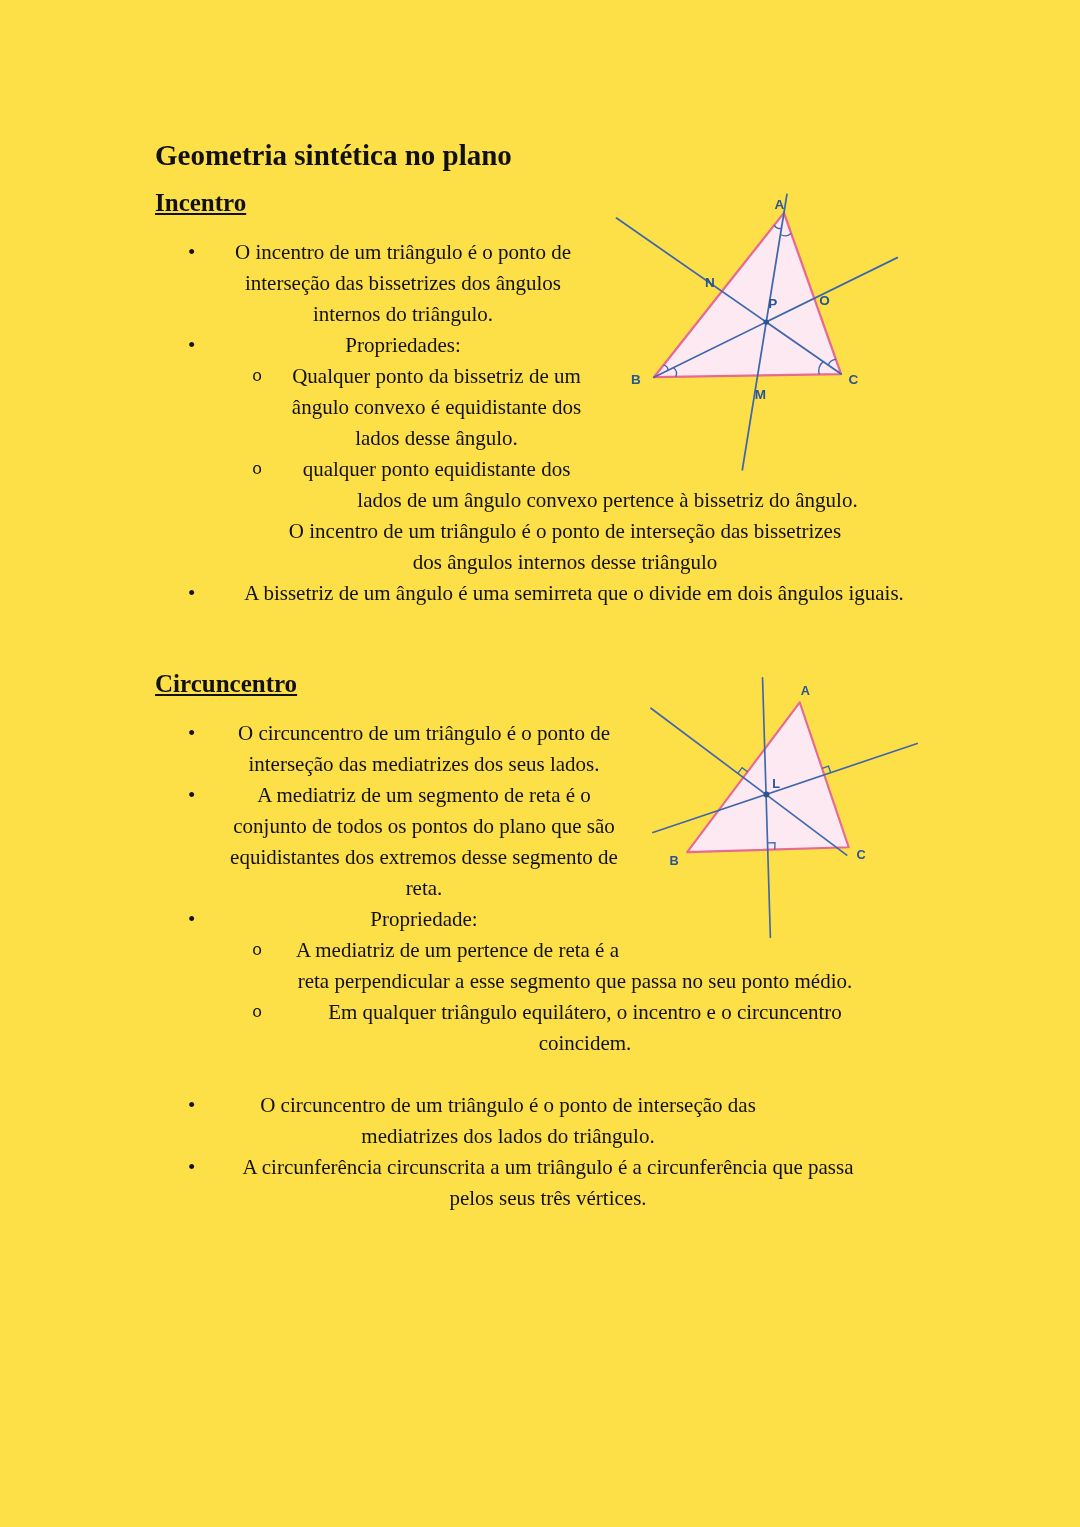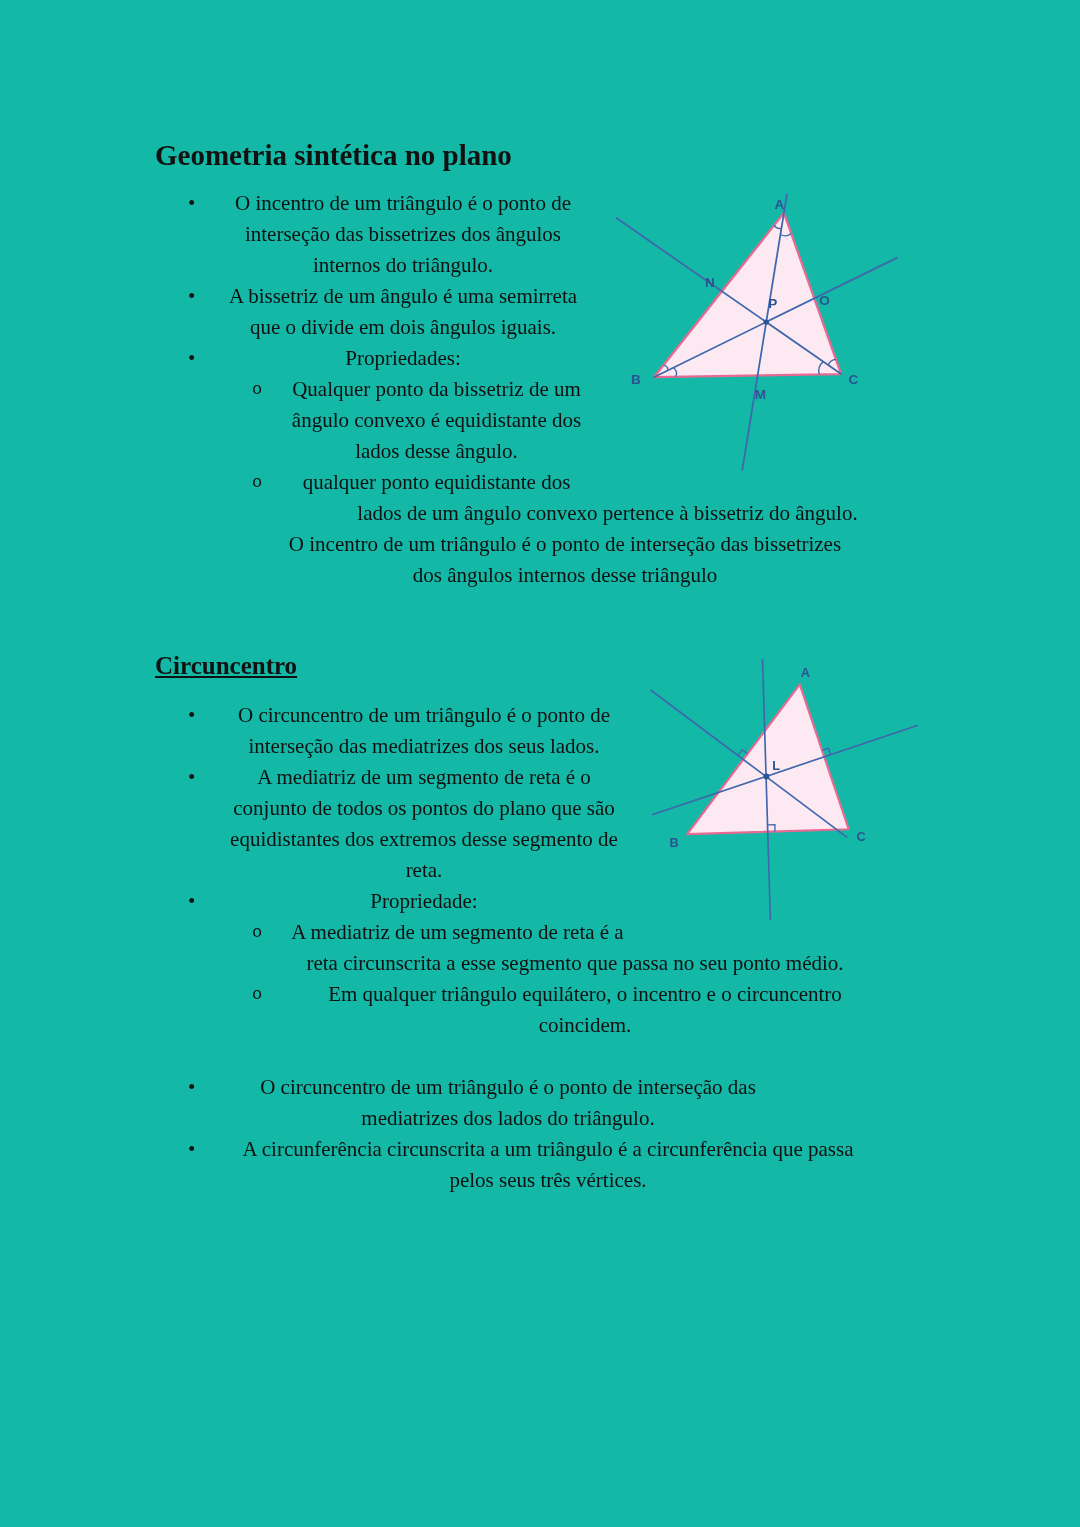--- a/index.html
+++ b/index.html
@@ -2,21 +2,21 @@
 <html><head>
 <meta charset="utf-8">
 <style>
   * { margin:0; padding:0; box-sizing:border-box; }
   html,body { background:#ffffff; }
   body {
     width:1080px; height:1527px;
     font-family:"Liberation Serif", serif;
     color:#111111;
   }
-  .page { width:1080px; height:1527px; padding:138px 150px 0 155px; overflow:hidden; background:#14b8a6; }
+  .page { width:1080px; height:1527px; padding:138px 150px 0 155px; overflow:hidden; background:#fde047; }
   .title { font-size:29px; line-height:34px; font-weight:bold; margin-bottom:16px; }
   .heading { font-size:25px; line-height:29px; font-weight:bold; margin-bottom:20px; }
   .heading span { text-decoration:underline; }
   .sec2 { margin-top:60px; }
   ul.main { list-style:none; }
   li.mi {
     position:relative; font-size:21px; line-height:31px; padding-left:63px;text-align:center;
   }
   li.mi::before { content:"\2022"; position:absolute; left:33px; top:0; font-size:21px; }
   ul.sub { list-style:none; }
@@ -63,34 +63,35 @@
       <circle class="dot" cx="156" cy="125" r="2.6"></circle>
       <text class="lbl" x="164" y="16">A</text>
       <text class="lbl" x="97" y="91">N</text>
       <text class="lbl" x="158" y="111">P</text>
       <text class="lbl" x="207" y="109">O</text>
       <text class="lbl" x="26" y="185">B</text>
       <text class="lbl" x="145" y="199">M</text>
       <text class="lbl" x="235" y="185">C</text>
     </svg>
 
+    <h2 class="heading"><span>Incentro</span></h2>
 
     <ul class="main">
       <li class="mi">O incentro de um triângulo é o ponto de interseção das bissetrizes dos ângulos internos do triângulo.</li>
-      <li class="mi">A bissetriz de um ângulo é uma semirreta que o divide em dois ângulos iguais.</li>
       <li class="mi">
         <span>Propriedades:</span>
         <ul class="sub">
           <li class="si">Qualquer ponto da bissetriz de um ângulo convexo é equidistante dos lados desse ângulo.</li>
           <li class="si">
             <div>qualquer ponto equidistante dos lados de um ângulo convexo pertence à bissetriz do ângulo.</div>
             <div class="w560">O incentro de um triângulo é o ponto de interseção das bissetrizes dos ângulos internos desse triângulo</div>
           </li>
         </ul>
       </li>
+      <li class="mi">A bissetriz de um ângulo é uma semirreta que o divide em dois ângulos iguais.</li>
     </ul>
   </section>
 
   <section class="sec2">
 
     <svg class="diagram d2" viewBox="0 0 290 285" width="284" height="279">
       <polygon class="tri" points="157,30 42,183 207,178"></polygon>
       <line class="bl" x1="119" y1="5" x2="127" y2="270"></line>
       <line class="bl" x1="5" y1="36" x2="205" y2="186"></line>
       <line class="bl" x1="7" y1="163" x2="277" y2="72"></line>
@@ -106,21 +107,21 @@
 
     <h2 class="heading"><span>Circuncentro</span></h2>
 
     <ul class="main">
       <li class="mi">O circuncentro de um triângulo é o ponto de interseção das mediatrizes dos seus lados.</li>
       <li class="mi">A mediatriz de um segmento de reta é o conjunto de todos os pontos do plano que são equidistantes dos extremos desse segmento de reta.</li>
       <li class="mi">
         <span>Propriedade:</span>
         <ul class="sub">
           <li class="si">
-            <div class="w580">A mediatriz de um segmento de reta é a reta circunscrita a esse segmento que passa no seu ponto médio.</div>
+            <div class="w580">A mediatriz de um pertence de reta é a reta perpendicular a esse segmento que passa no seu ponto médio.</div>
           </li>
           <li class="si">
             <div class="w600">Em qualquer triângulo equilátero, o incentro e o circuncentro coincidem.</div>
           </li>
         </ul>
       </li>
       <li class="mi spaced">
         <div class="w580">O circuncentro de um triângulo é o ponto de interseção das mediatrizes dos lados do triângulo.</div>
       </li>
       <li class="mi">

